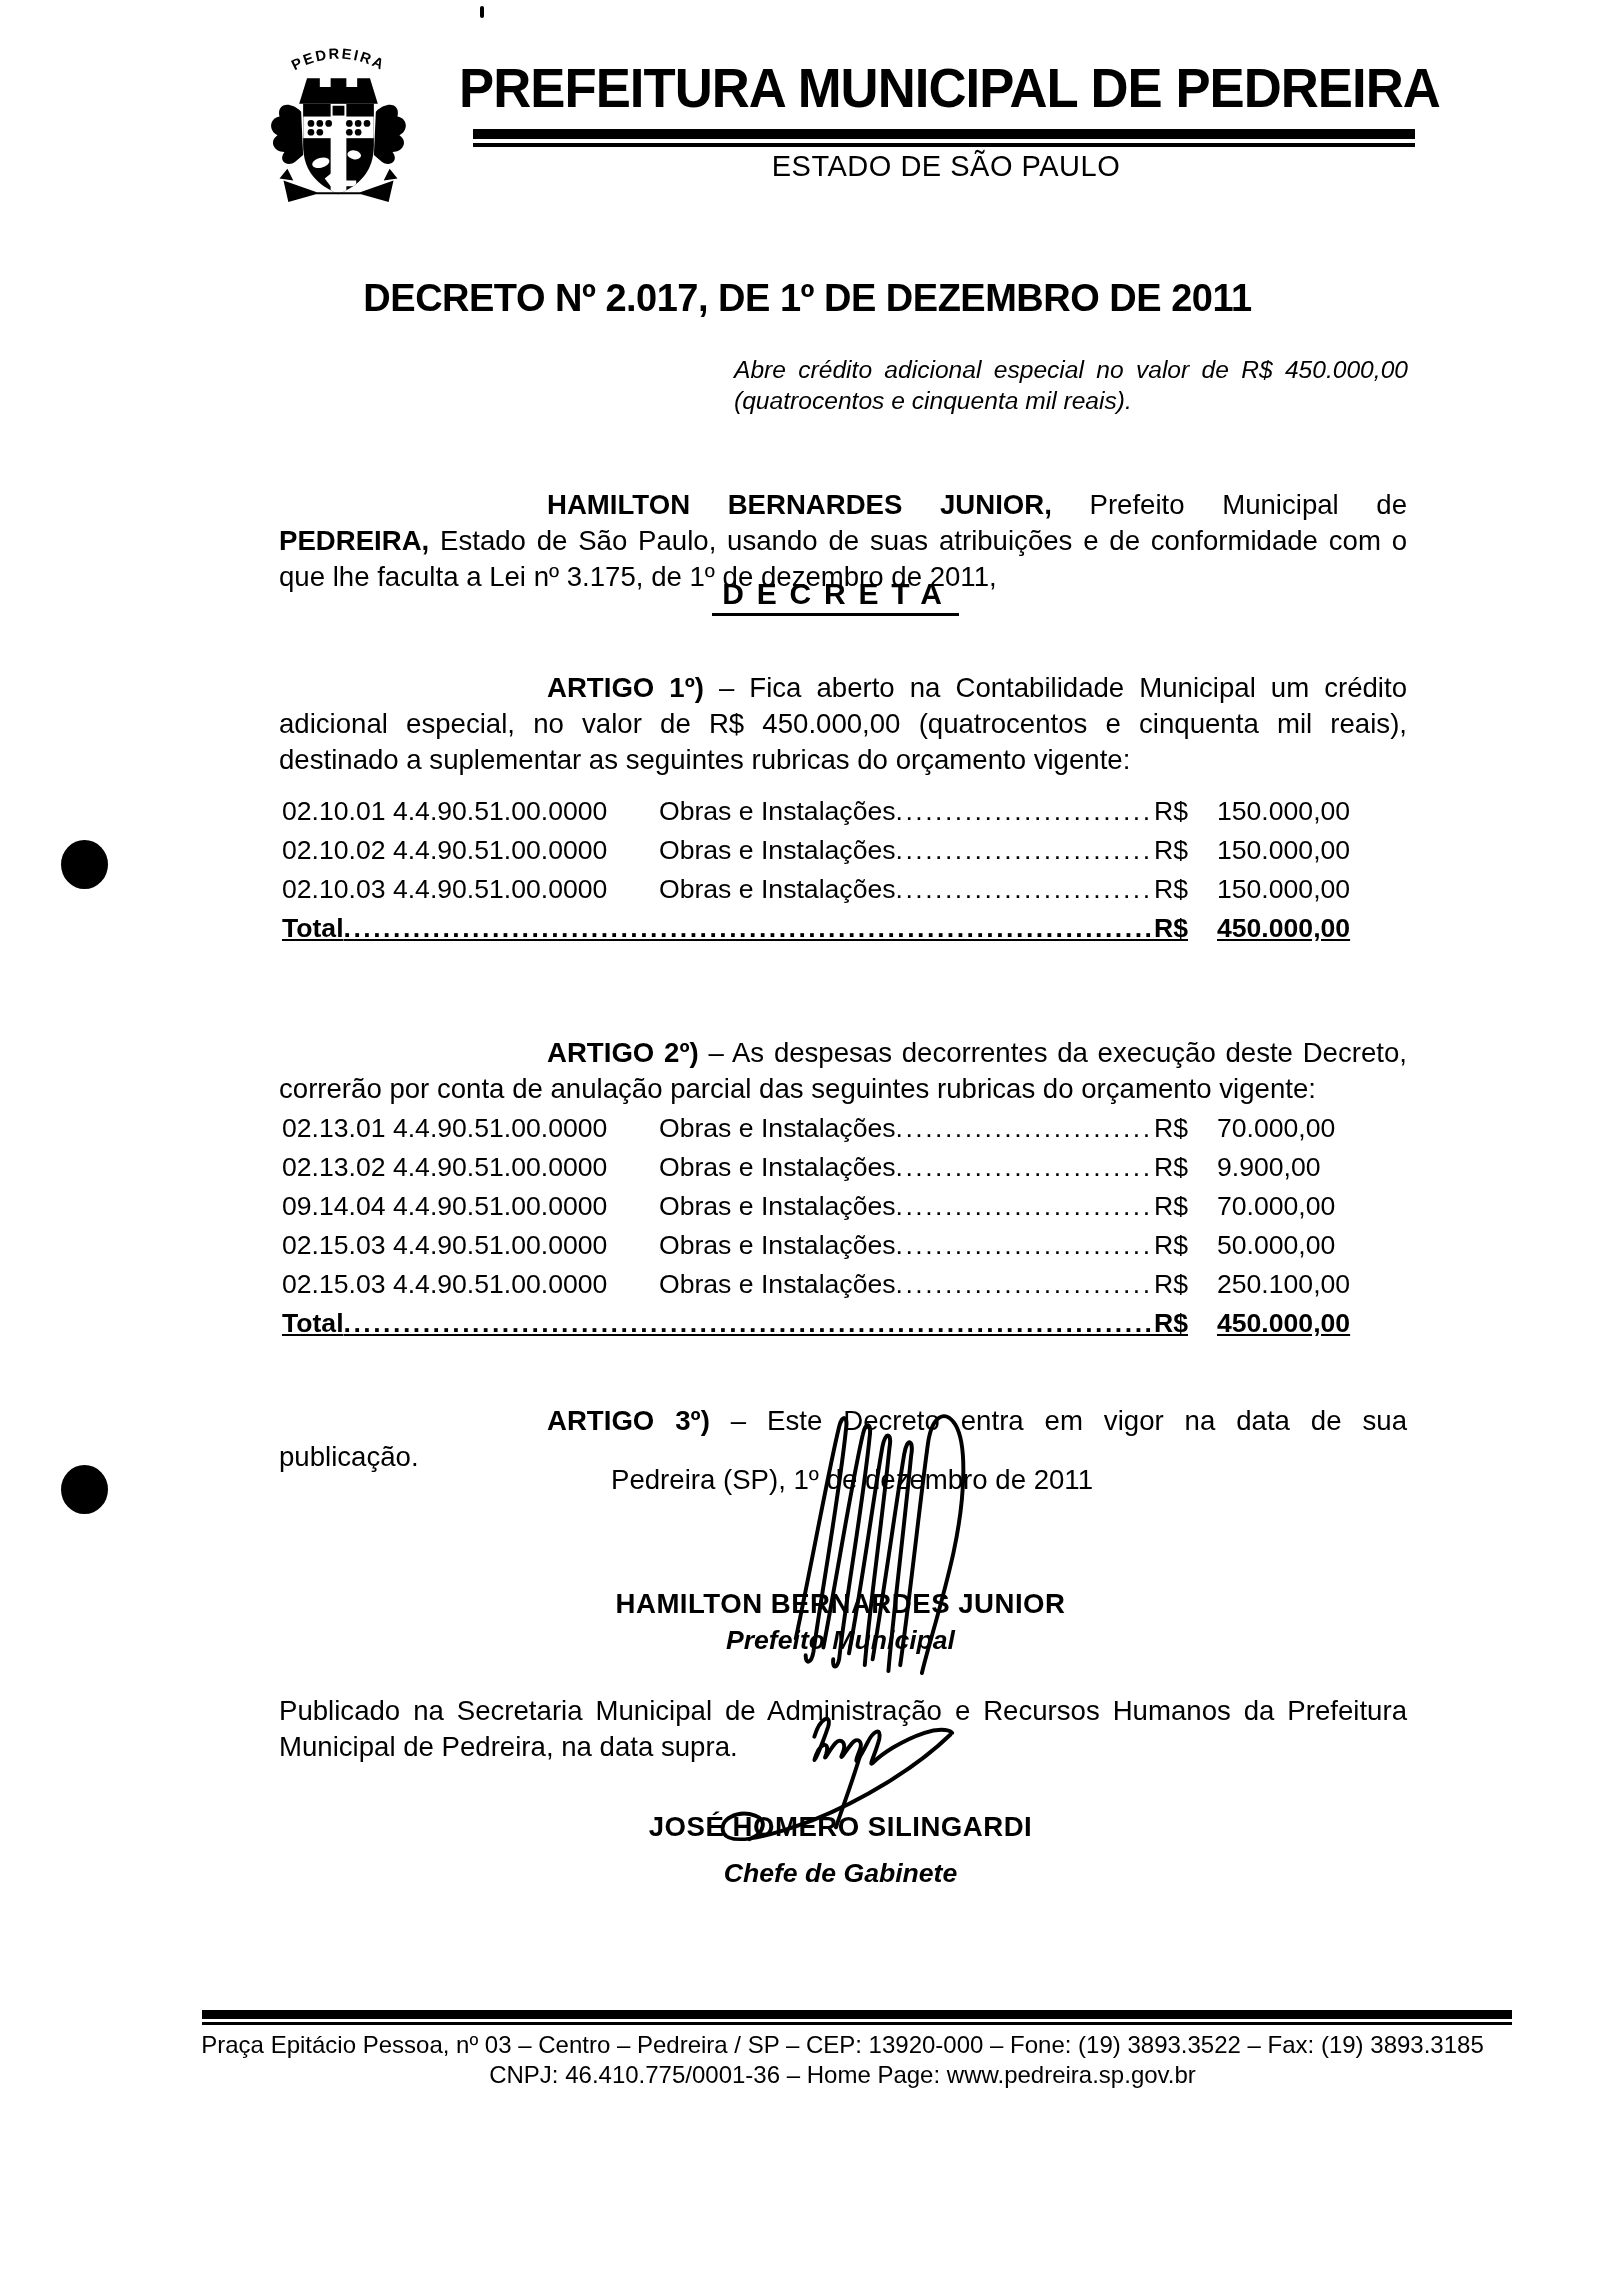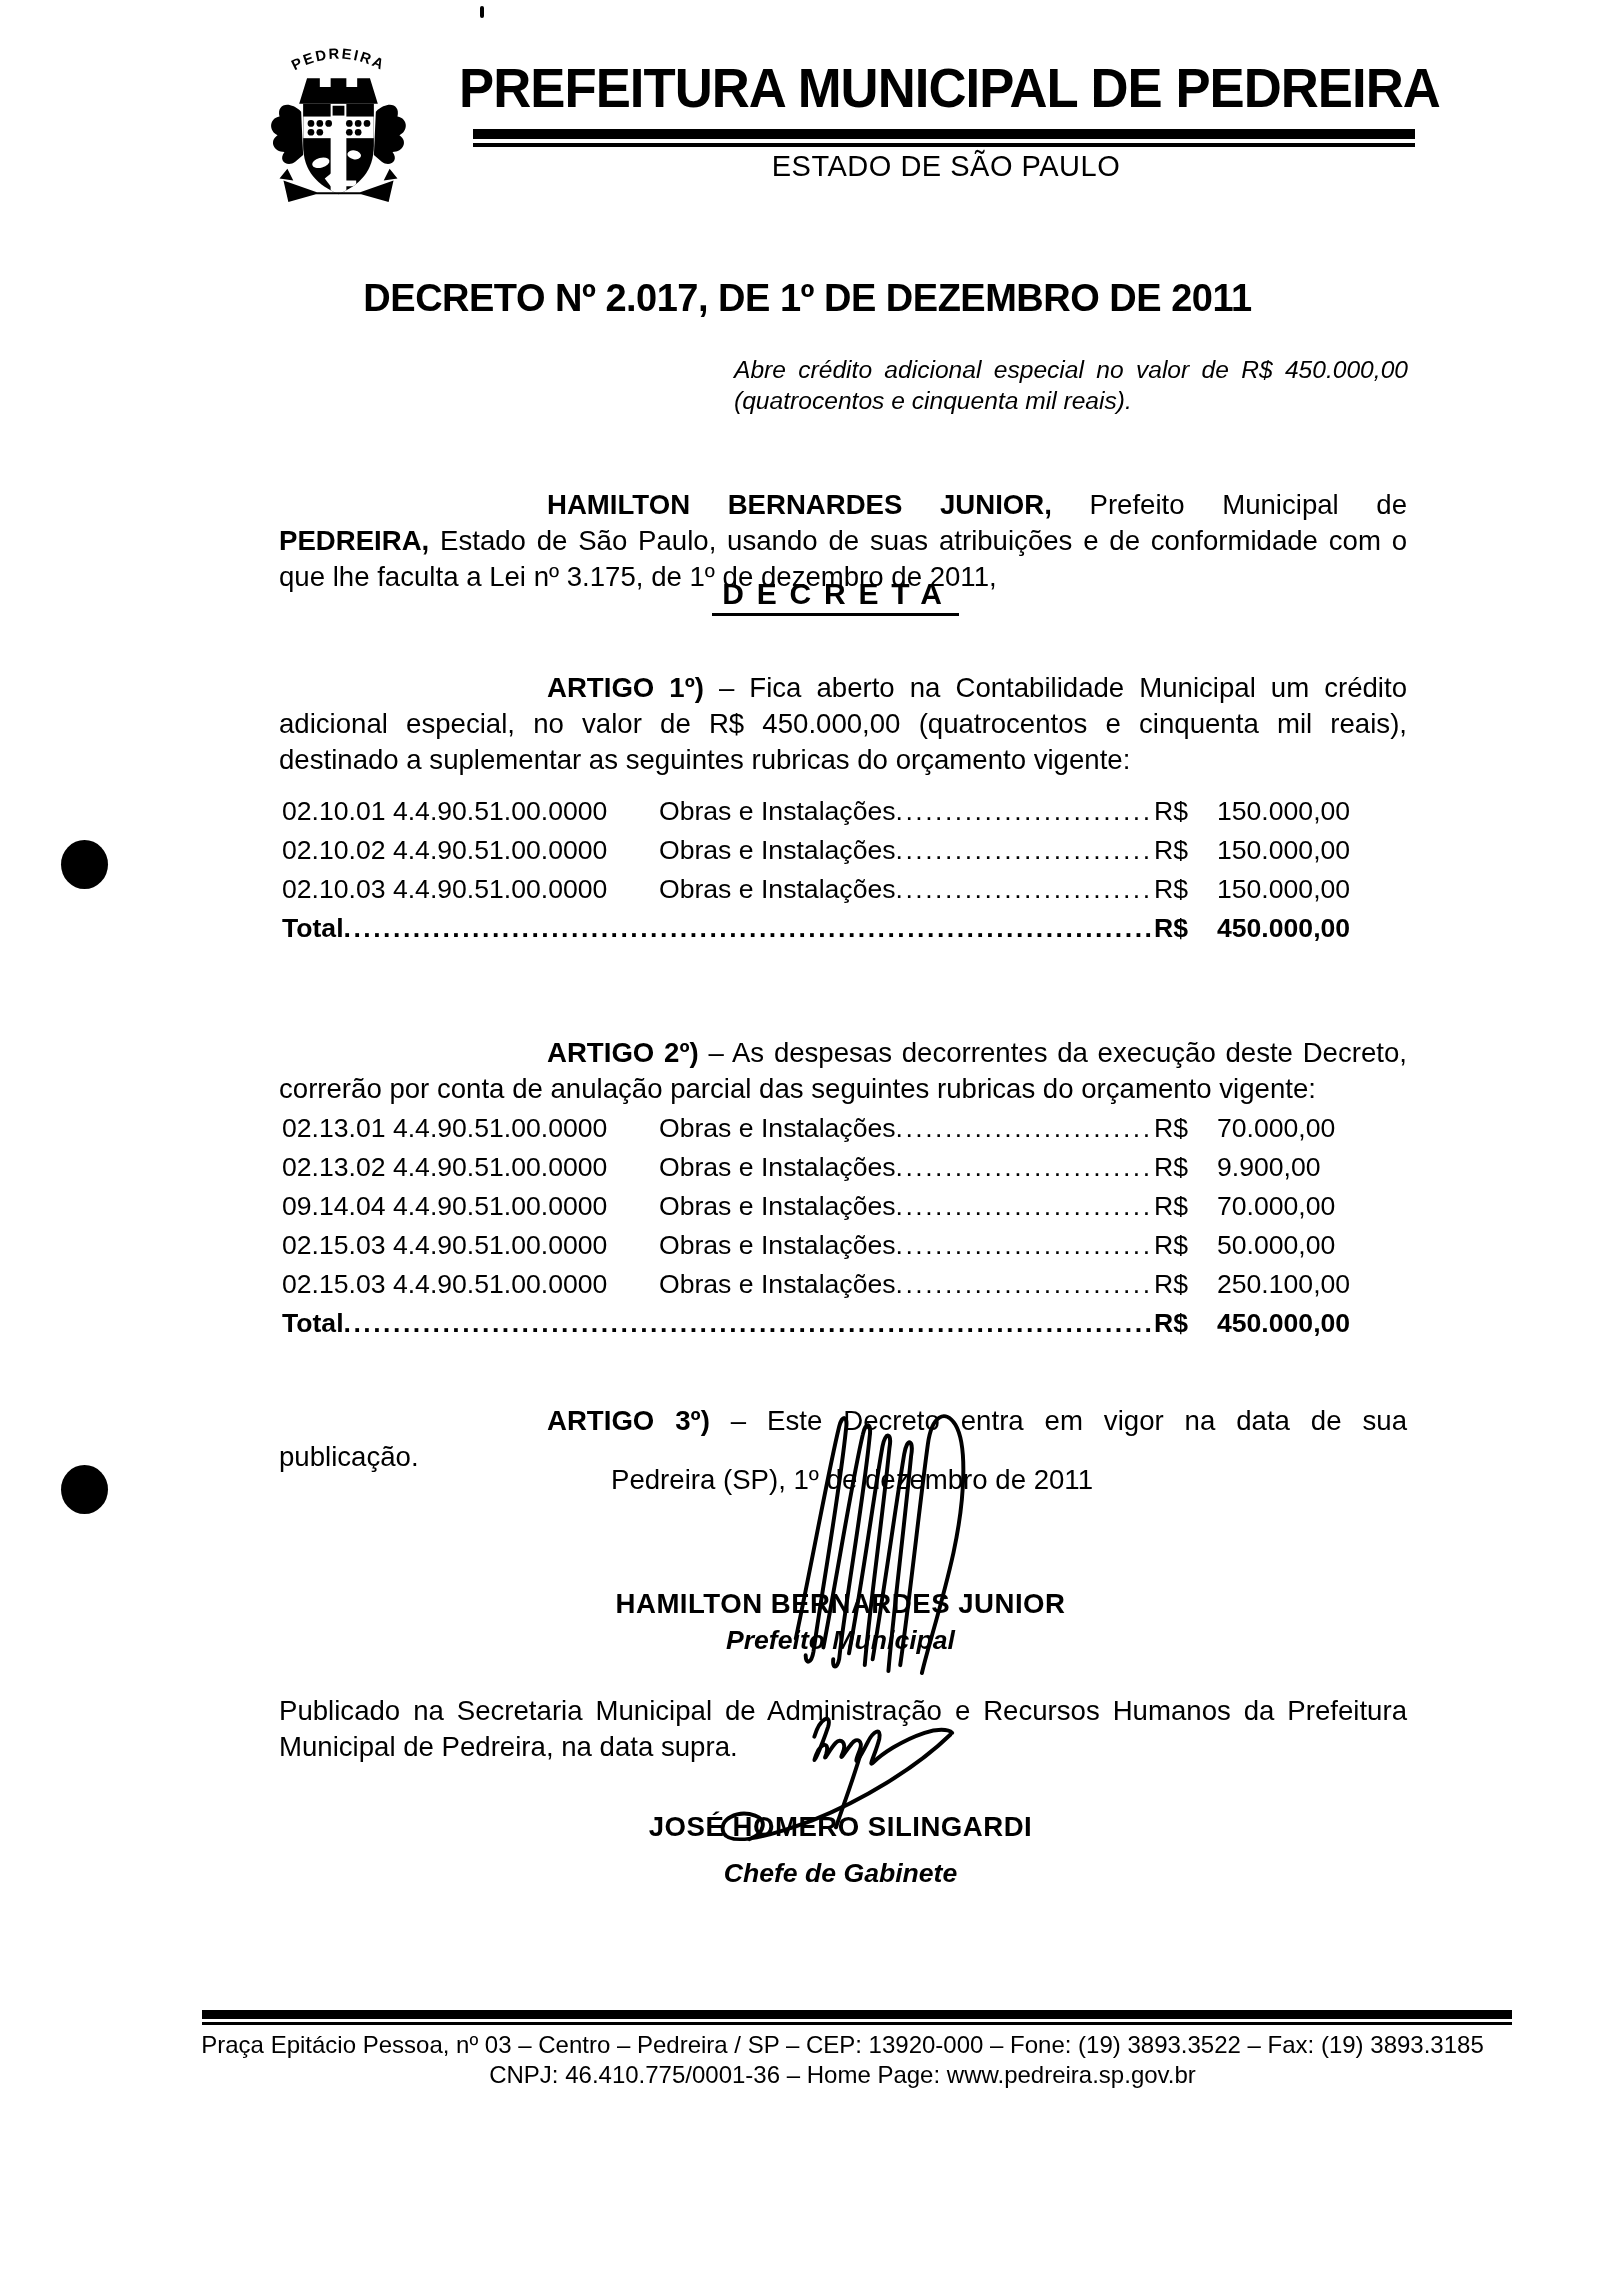--- a/index.html
+++ b/index.html
@@ -41,21 +41,21 @@
 
   
   .btable{position:absolute;left:282px;width:1125px;font-size:26.6px;}
   .trow{display:flex;align-items:baseline;height:39px;white-space:nowrap;}
   .code{flex:none;width:377px;}
   .desc{flex:none;}
   .leader{flex:1 1 auto;overflow:hidden;white-space:nowrap;}
   .leader::after{letter-spacing:2.5px;content:"......................................................................................................................................................................................................";}
   .cur{flex:none;width:63px;}
   .val{flex:none;width:190px;text-align:left;}
-  .trow.total{font-weight:bold;}
+  .trow.total{font-weight:bold;text-decoration:underline;}
 
   .dateline{position:absolute;left:611px;top:1464px;font-size:27.6px;}
 
   .sigblock{position:absolute;left:279px;width:1123px;text-align:center;}
   .signame{font-size:27.6px;font-weight:bold;letter-spacing:0.5px;}
   .sigrole{font-size:26.6px;font-weight:bold;font-style:italic;}
 
   .sig-svg{position:absolute;}
   .sig-svg path{fill:none;stroke:#000;stroke-width:4;stroke-linecap:round;}
 

